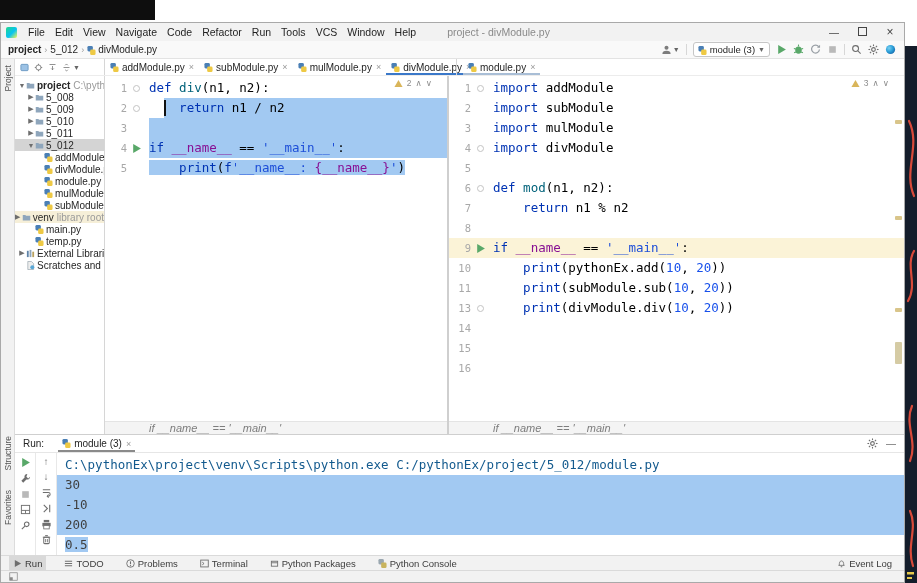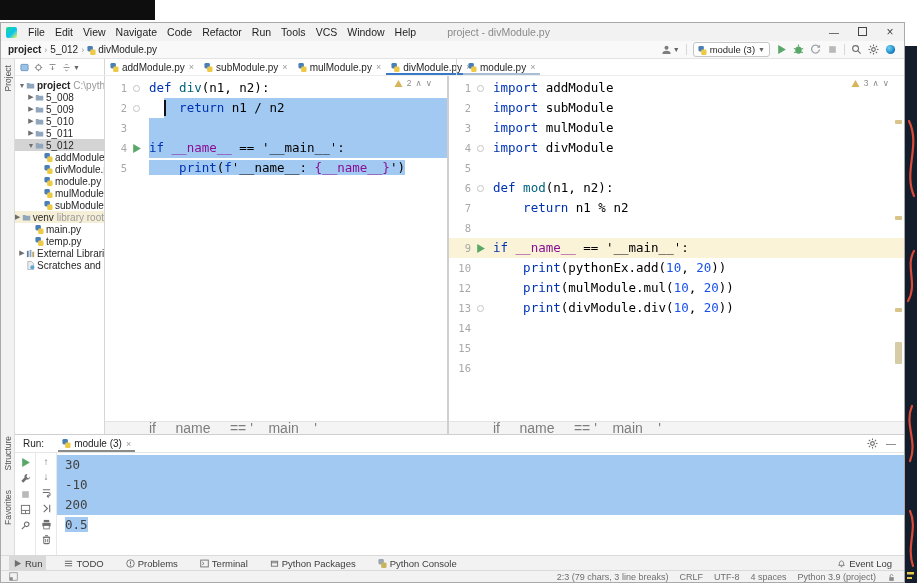--- a/index.html
+++ b/index.html
@@ -54,33 +54,33 @@
   .trow{height:12px;display:flex;align-items:center;font-size:10px;color:#262626;white-space:nowrap;overflow:hidden;}
   .trow .arrow{width:8px;font-size:7px;color:#6e6e6e;text-align:center;flex-shrink:0;}
   .trow .tlabel{margin-left:2px;}
   .trow .textra{margin-left:3px;color:#9a9a9a;}
   .trow.selected{background:#d4d4d4;}
   .trow.hl{background:#f6efd8;justify-content:flex-end;}
   .ed-wrap{position:relative;display:flex;flex-direction:column;min-width:0;background:#fff;}
   #ed-left-wrap{width:344px;border-right:2px solid #cfcfcf;flex-shrink:0;box-sizing:border-box;}
   #ed-right-wrap{flex:1;}
   .ed-body{flex:1;position:relative;overflow:hidden;padding-top:2px;}
-  .ed-crumb{height:12px;background:#f4f4f4;border-top:1px solid #e4e4e4;font-size:14px;color:#7d7d7d;display:flex;align-items:center;padding-left:44px;flex-shrink:0;white-space:nowrap;overflow:hidden;}
+  .ed-crumb{height:12px;background:#f4f4f4;border-top:1px solid #e4e4e4;font-size:11px;color:#7d7d7d;display:flex;align-items:center;padding-left:44px;flex-shrink:0;white-space:nowrap;overflow:hidden;font-style:italic;}
   .code-line{display:flex;height:20px;}
   .code-line.current{background:#fbf3d7;}
   .gut{width:44px;display:flex;align-items:center;flex-shrink:0;}
   .lnum{width:22px;text-align:right;color:#a8a8a8;font-family:"DejaVu Sans Mono",monospace;font-size:10.5px;}
   .gmark{width:19px;text-align:center;line-height:0;}
   .fold-dot{display:inline-block;width:5px;height:5px;border:1px solid #c3c3c3;border-radius:50%;}
   .code{flex:1;position:relative;font-family:"DejaVu Sans Mono",monospace;font-size:12.5px;line-height:20px;white-space:pre;color:#000;}
   .tok{position:relative;z-index:1;}
   .sel-bg{position:absolute;top:0;bottom:0;left:0;right:0;background:#a2c9f2;z-index:0;}
   .sel-text{background:#a2c9f2;}
   .caret{position:absolute;top:2px;width:1.5px;height:16px;background:#111;z-index:2;}
-  .kw{color:#0033B3;} .fn{color:#00627A;} .str{color:#000000;margin-top:8px;} .num{color:#1750EB;} .dund{color:#871094;} .pl{color:#000;}
+  .kw{color:#0033B3;} .fn{color:#00627A;} .str{color:#1d4ed8;margin-top:8px;} .num{color:#1750EB;} .dund{color:#871094;} .pl{color:#000;}
   .ed-warn{position:absolute;top:2px;right:13px;font-size:8.5px;color:#8c8c8c;display:flex;gap:4px;align-items:center;z-index:3;background:rgba(255,255,255,.85);padding:0 2px;}
   .ed-scrollmark{position:absolute;width:7px;border-radius:1px;background:#d9c58a;right:2px;z-index:3;}
 
   
   .run-panel{height:120px;border-top:1px solid #cfcfcf;display:flex;flex-direction:column;flex-shrink:0;background:#fff;}
   .run-header{height:17px;display:flex;align-items:center;border-bottom:1px solid #e6e6e6;font-size:10px;color:#262626;flex-shrink:0;}
   .run-label{margin-left:8px;color:#262626;text-align:center;}
   .run-tab{display:flex;align-items:center;gap:3px;margin-left:14px;padding:0 4px;height:100%;box-shadow:inset 0 -2px 0 #8a8a8a;}
   .run-header-right{margin-left:auto;display:flex;align-items:center;gap:8px;padding-right:8px;}
   .run-body{flex:1;display:flex;min-height:0;}
@@ -560,24 +560,24 @@
                 </div>
                 <div class="code-line">
                   <div class="gut">
                     <span class="lnum">10</span>
                     <span class="gmark"></span>
                   </div>
                   <div class="code"><span class="tok"><span class="pl">    </span><span class="kw">print</span><span class="pl">(pythonEx.add(</span><span class="num">10</span><span class="pl">, </span><span class="num">20</span><span class="pl">))</span></span></div>
                 </div>
                 <div class="code-line">
                   <div class="gut">
-                    <span class="lnum">12</span>
-                    <span class="gmark"></span>
-                  </div>
-                  <div class="code"><span class="tok"><span class="pl">    </span><span class="kw">print</span><span class="pl">(mulModule.mul(</span><span class="num">10</span><span class="pl">, </span><span class="num">20</span><span class="pl">))</span></span></div>
+                    <span class="lnum">11</span>
+                    <span class="gmark"></span>
+                  </div>
+                  <div class="code"><span class="tok"><span class="pl">    </span><span class="kw">print</span><span class="pl">(subModule.sub(</span><span class="num">10</span><span class="pl">, </span><span class="num">20</span><span class="pl">))</span></span></div>
                 </div>
                 <div class="code-line">
                   <div class="gut">
                     <span class="lnum">13</span>
                     <span class="gmark"><span class="fold-dot"></span></span>
                   </div>
                   <div class="code"><span class="tok"><span class="pl">    </span><span class="kw">print</span><span class="pl">(divModule.div(</span><span class="num">10</span><span class="pl">, </span><span class="num">20</span><span class="pl">))</span></span></div>
                 </div>
                 <div class="code-line">
                   <div class="gut">
@@ -674,20 +674,21 @@
                   </svg></span>
                 <span><svg class="i" viewBox="0 0 12 12">
                     <rect x="3" y="3.5" width="6" height="7" rx="1" fill="none" stroke="#6e6e6e" stroke-width="1.1"></rect>
                     <line x1="2" y1="3.5" x2="10" y2="3.5" stroke="#6e6e6e" stroke-width="1.1"></line>
                     <line x1="4.5" y1="1.8" x2="7.5" y2="1.8" stroke="#6e6e6e" stroke-width="1.1"></line>
                     <line x1="5" y1="5.5" x2="5" y2="9" stroke="#6e6e6e" stroke-width=".9"></line>
                     <line x1="7" y1="5.5" x2="7" y2="9" stroke="#6e6e6e" stroke-width=".9"></line>
                   </svg></span>
               </div>
             <div class="console" id="console">
+                <div class="con-line cmd"><span class="tok">C:\pythonEx\project\venv\Scripts\python.exe C:/pythonEx/project/5_012/module.py</span></div>
                 <div class="con-line"><span class="sel-bg"></span><span class="tok">30</span></div>
                 <div class="con-line"><span class="sel-bg"></span><span class="tok">-10</span></div>
                 <div class="con-line"><span class="sel-bg"></span><span class="tok">200</span></div>
                 <div class="con-line"><span class="tok sel-text">0.5</span></div>
               </div>
           </div>
         </div>
       </div>
     </div>
 
@@ -726,31 +727,20 @@
                 <line x1="5" y1="10.3" x2="7" y2="10.3" stroke="#6e6e6e" stroke-width="1.3"></line>
               </svg></span>Event Log</span>
         </span>
       </div>
 
     <div class="status-bar">
       <svg class="i s" viewBox="0 0 12 12">
           <rect x="1" y="1" width="10" height="10" fill="none" stroke="#8a8a8a"></rect>
           <rect x="1" y="7" width="4" height="4" fill="#8a8a8a"></rect>
         </svg>
-      <div class="sb-right" id="status-right">
-          <span>2:3 (79 chars, 3 line breaks)</span>
-          <span>CRLF</span>
-          <span>UTF-8</span>
-          <span>4 spaces</span>
-          <span>Python 3.9 (project)</span>
-          <span><svg class="i s" viewBox="0 0 12 12">
-              <rect x="3" y="5.5" width="6" height="5" fill="#8a8a8a"></rect>
-              <path d="M4.2 5.5V3.8a1.8 1.8 0 0 1 3.6 0" fill="none" stroke="#8a8a8a" stroke-width="1.2"></path>
-            </svg></span>
-        </div>
     </div>
 
   </div>
 
   <div id="bgstrip">
     <svg width="12" height="537" viewBox="0 0 12 537">
       <path d="M4 75 C 16 100, -2 125, 9 150" stroke="#d84a3a" stroke-width="2.2" fill="none" stroke-linecap="round"></path>
       <path d="M9 205 C 0 220, 13 238, 3 255" stroke="#d84a3a" stroke-width="2.2" fill="none" stroke-linecap="round"></path>
       <path d="M7 360 C -1 378, 13 396, 5 415" stroke="#d84a3a" stroke-width="2.2" fill="none" stroke-linecap="round"></path>
       <path d="M5 465 C 13 482, 1 500, 8 520" stroke="#d84a3a" stroke-width="2.2" fill="none" stroke-linecap="round"></path>

